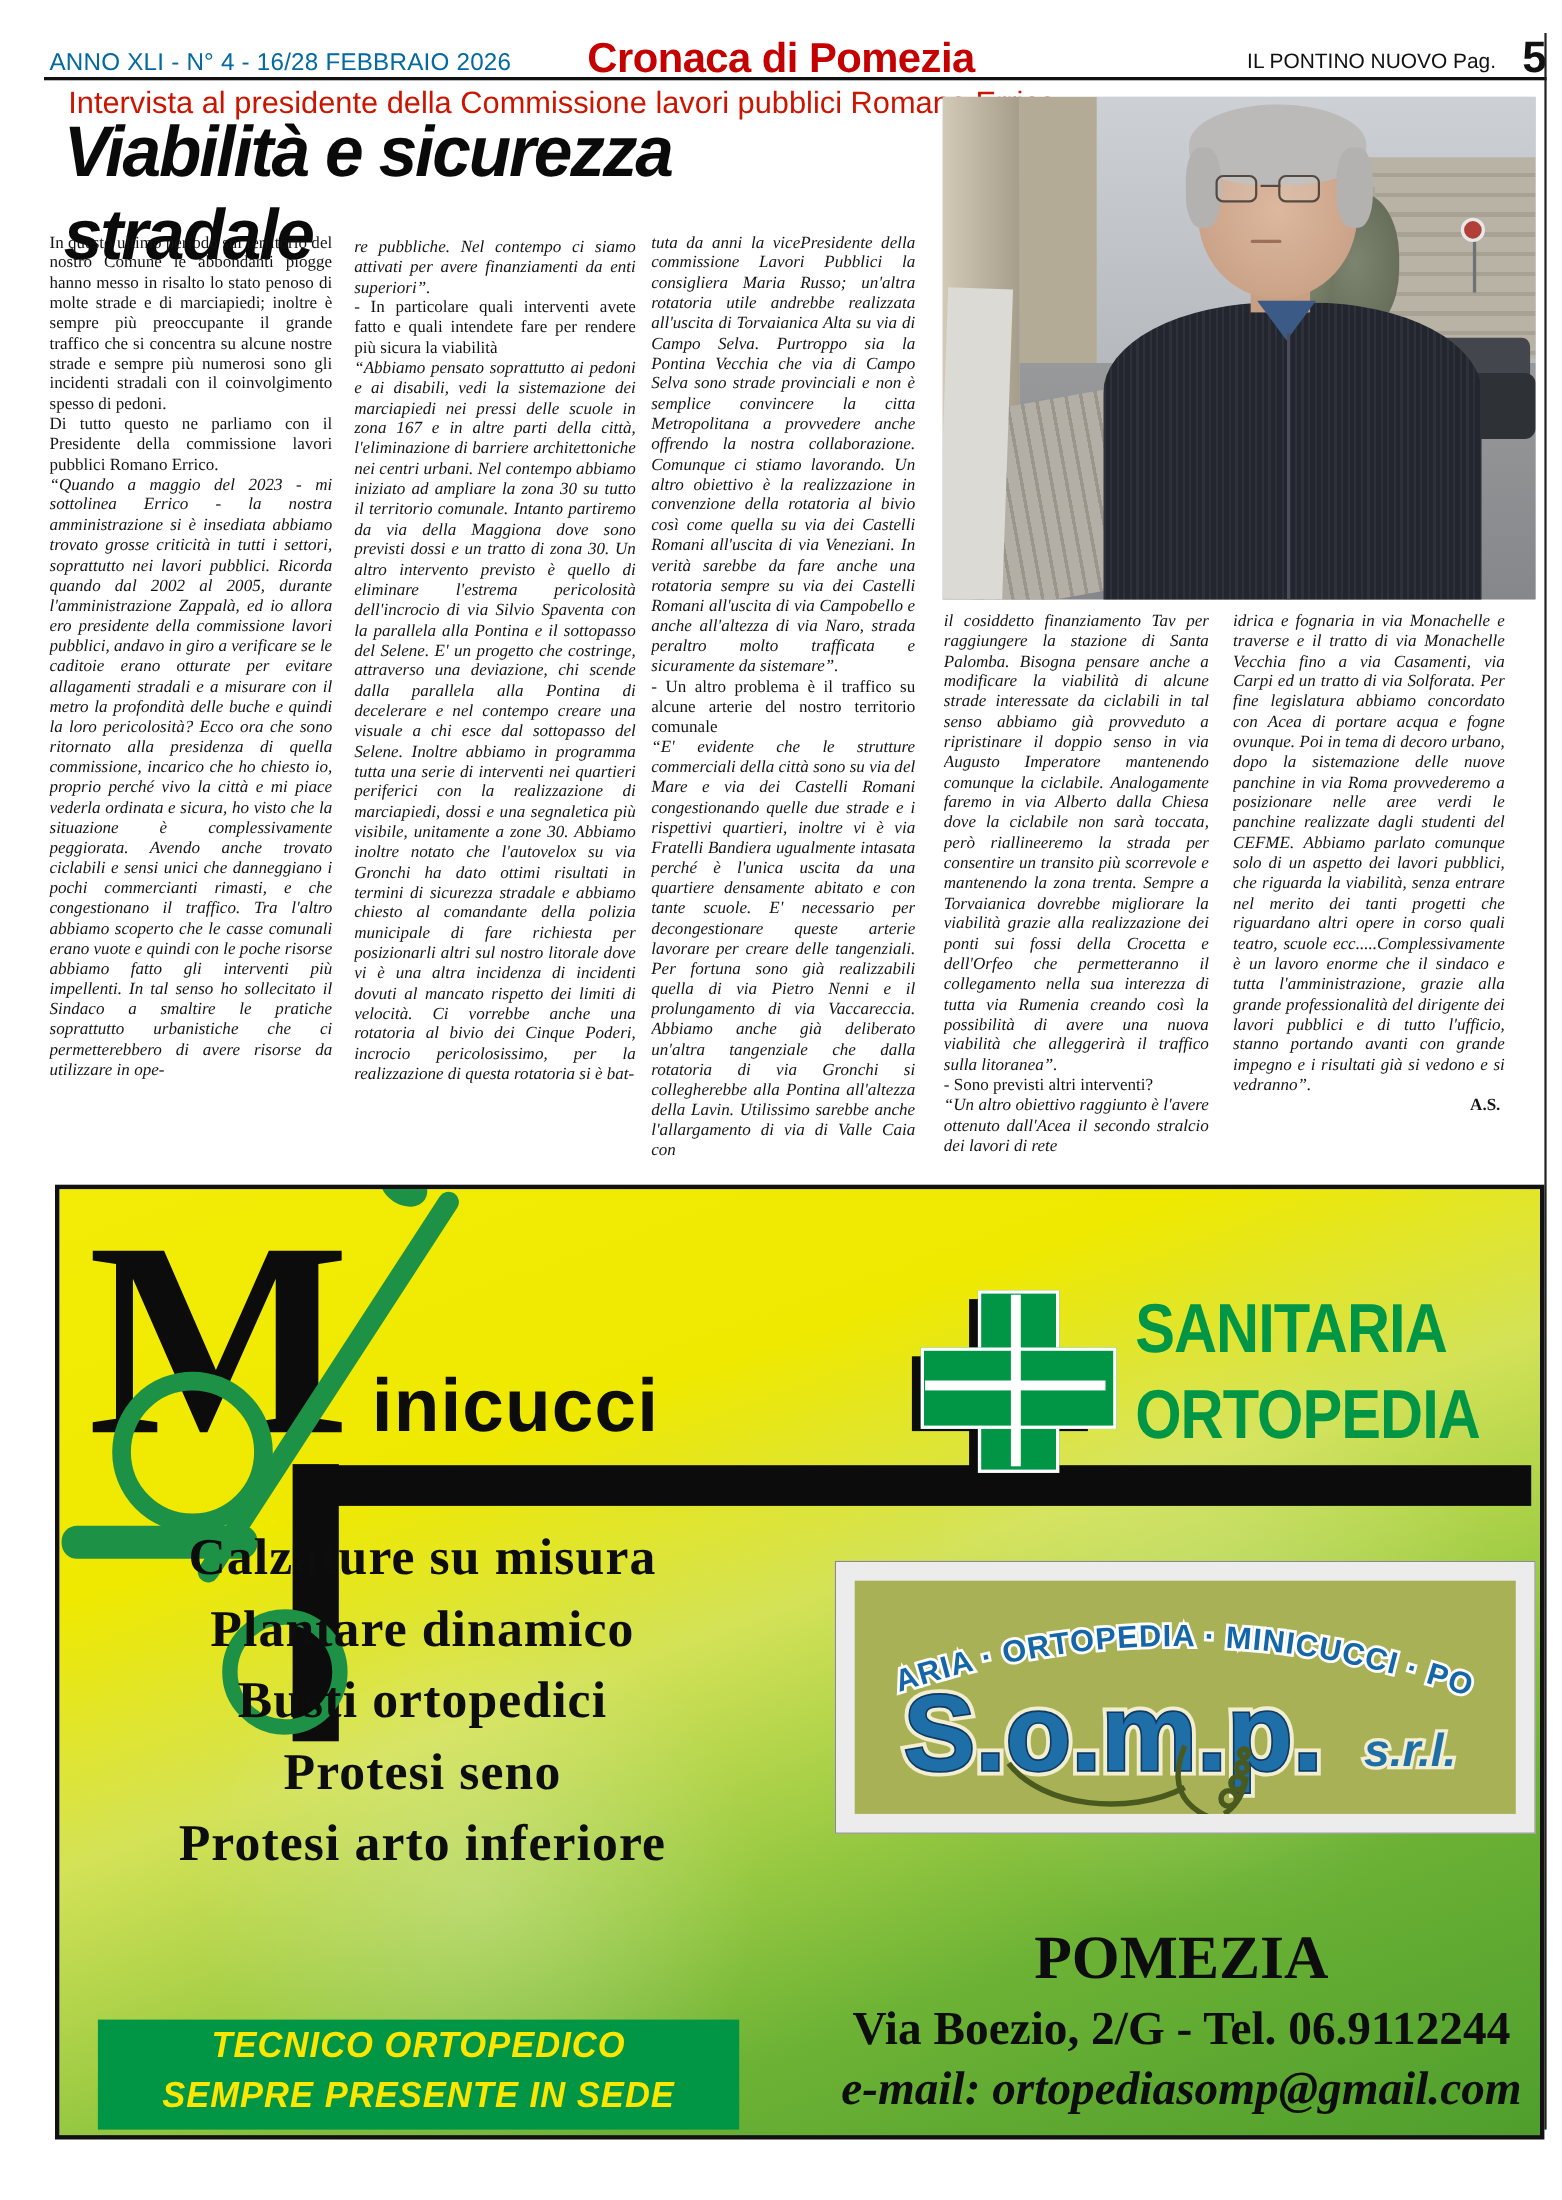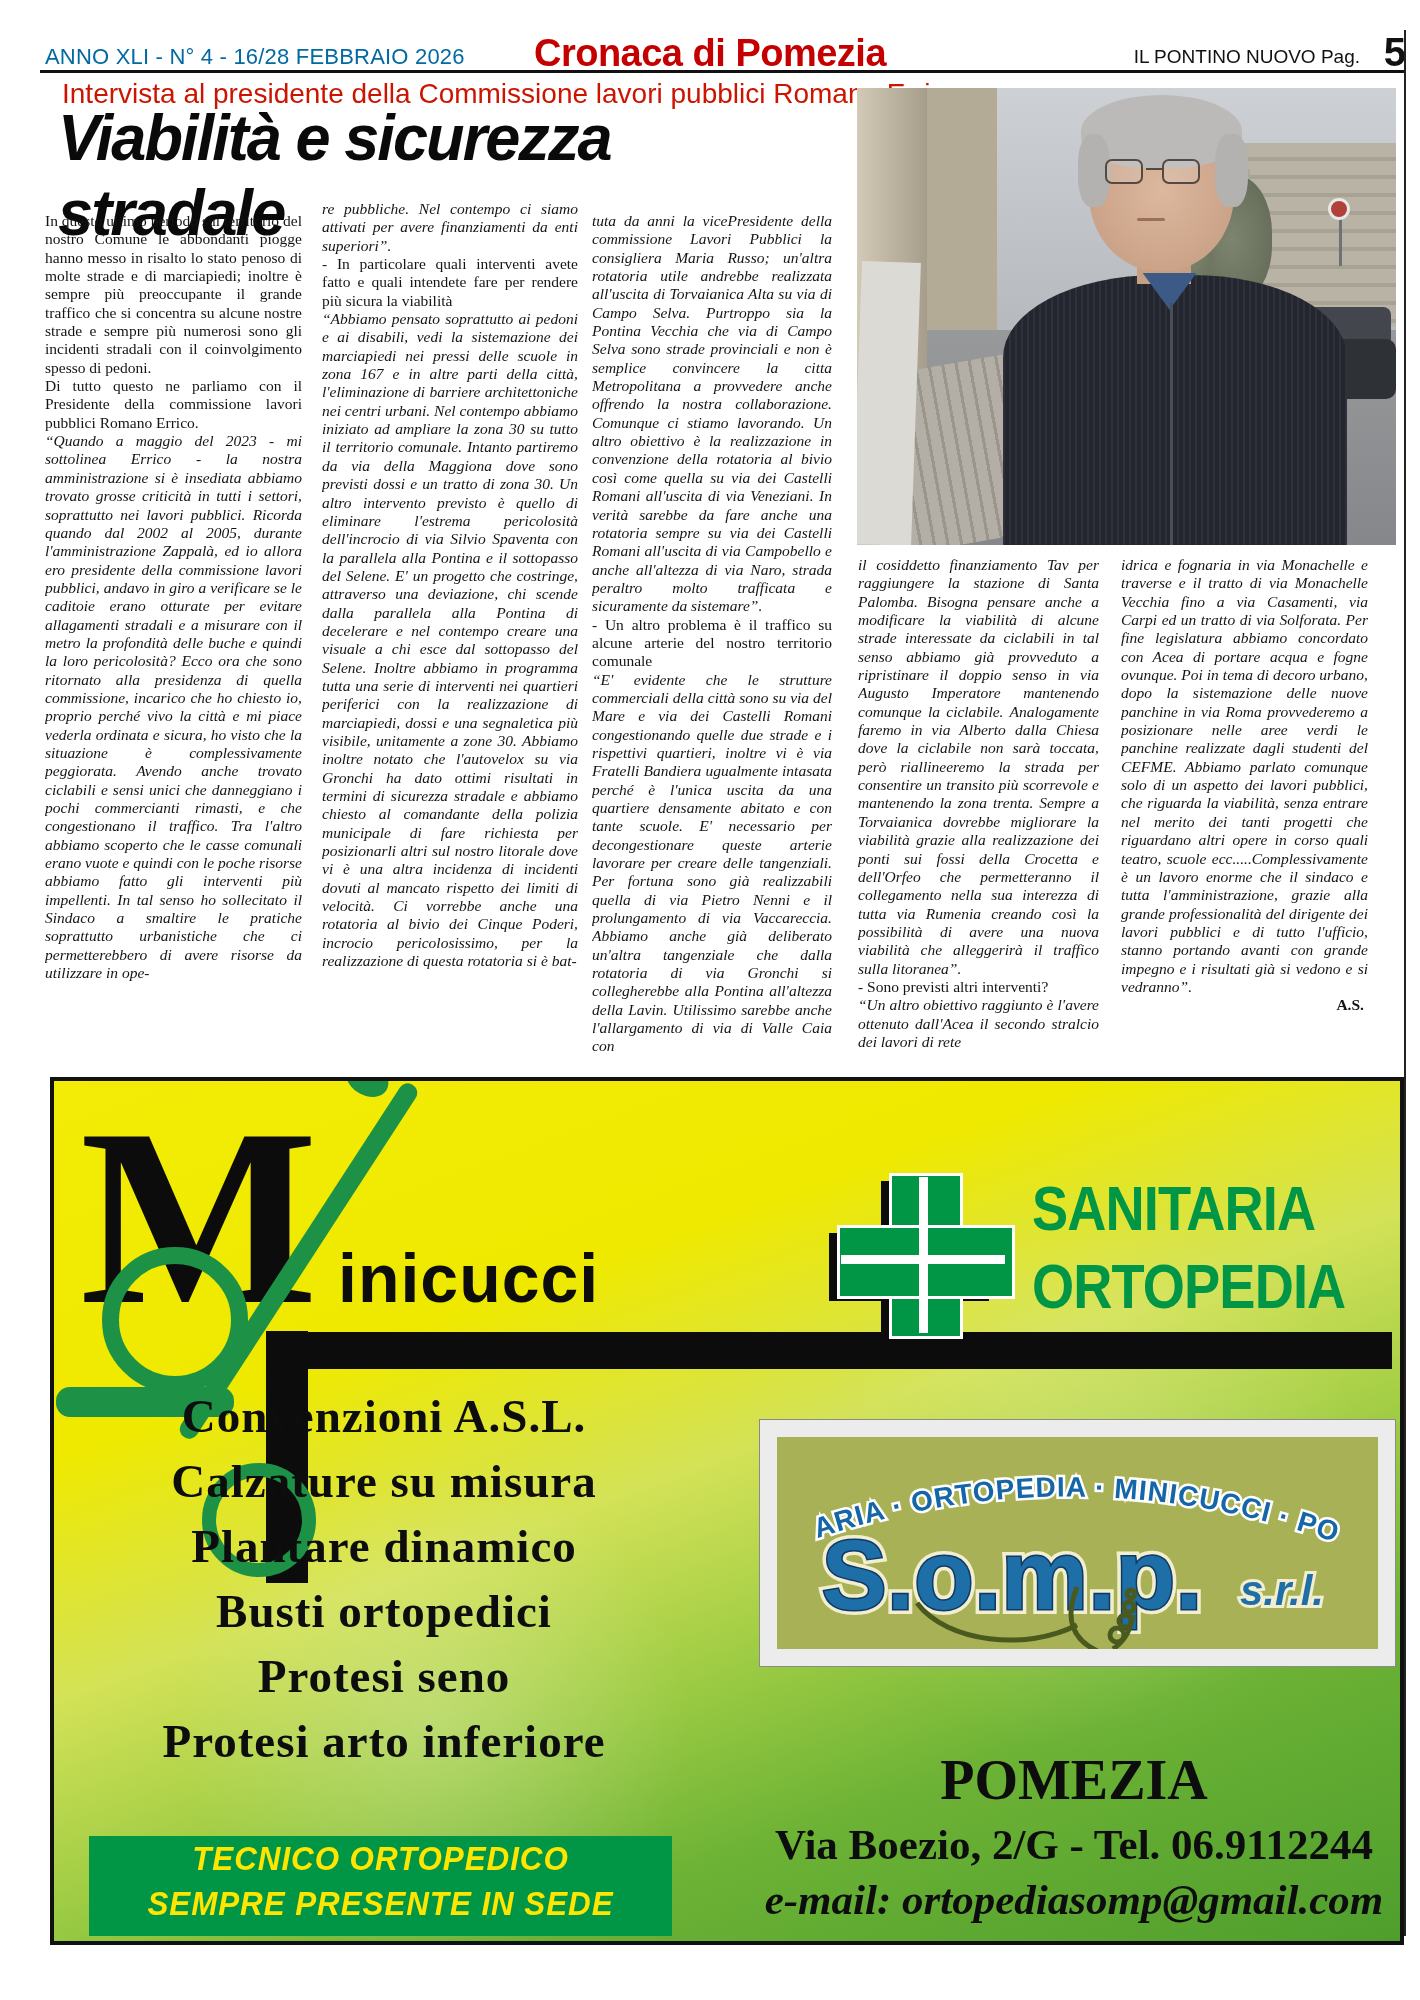--- a/index.html
+++ b/index.html
@@ -20,21 +20,21 @@
   .headline{left:58px;top:100px;width:800px;font-family:"Liberation Sans",sans-serif;font-weight:bold;
             font-style:italic;font-size:65px;color:#0a0a0a;letter-spacing:-2px;transform:scaleX(.97);transform-origin:left;}
 
   
   .col{position:absolute;font-size:15.5px;line-height:18.35px;color:#141414;text-align:justify;overflow:hidden;}
   .col p{margin:0;}
   .col p.quote{font-style:italic;}
   .col p.question{font-style:normal;}
   .col p.sig{text-align:right;font-weight:bold;font-style:normal;padding-right:4px;}
   .col1{left:45px;top:212px;width:257px;height:860px;}
-  .col2{left:322px;top:200px;width:256px;height:860px;}
+  .col2{left:322px;top:216px;width:256px;height:860px;}
   .col3{left:592px;top:212px;width:240px;height:860px;}
   .col4{left:858px;top:556px;width:241px;height:516px;font-size:15.5px;}
   .col5{left:1121px;top:556px;width:247px;height:516px;}
 
   
   .photo{left:857px;top:88px;width:539px;height:457px;overflow:hidden;background:#b9bdc2;}
   .photo .sky{position:absolute;inset:0;background:linear-gradient(#cdd0d4,#b3b7bb 60%,#a2a5a8);}
   .ph-bldg-left{position:absolute;left:0;top:0;width:13%;height:100%;background:linear-gradient(to right,#d2c9b7,#a69d8b);}
   .ph-bldg-mid{position:absolute;left:13%;top:0;width:13%;height:72%;background:#b4ab97;}
   .ph-bldg-right{position:absolute;right:0;top:12%;width:30%;height:40%;
@@ -204,21 +204,20 @@
       <div class="c g2"></div>
       <div class="c w1"></div>
       <div class="c w2"></div>
     </div>
     <div class="abs san-name">
       <div>SANITARIA</div>
       <div>ORTOPEDIA</div>
     </div>
 
     <div class="abs services">
-      <div>Convenzioni A.S.L.</div>
       <div>Calzature su misura</div>
       <div>Plantare dinamico</div>
       <div>Busti ortopedici</div>
       <div>Protesi seno</div>
       <div>Protesi arto inferiore</div>
     </div>
 
     <div class="abs somp-box">
       <div class="somp-inner">
         <svg width="601" height="212" viewBox="0 0 601 212">

